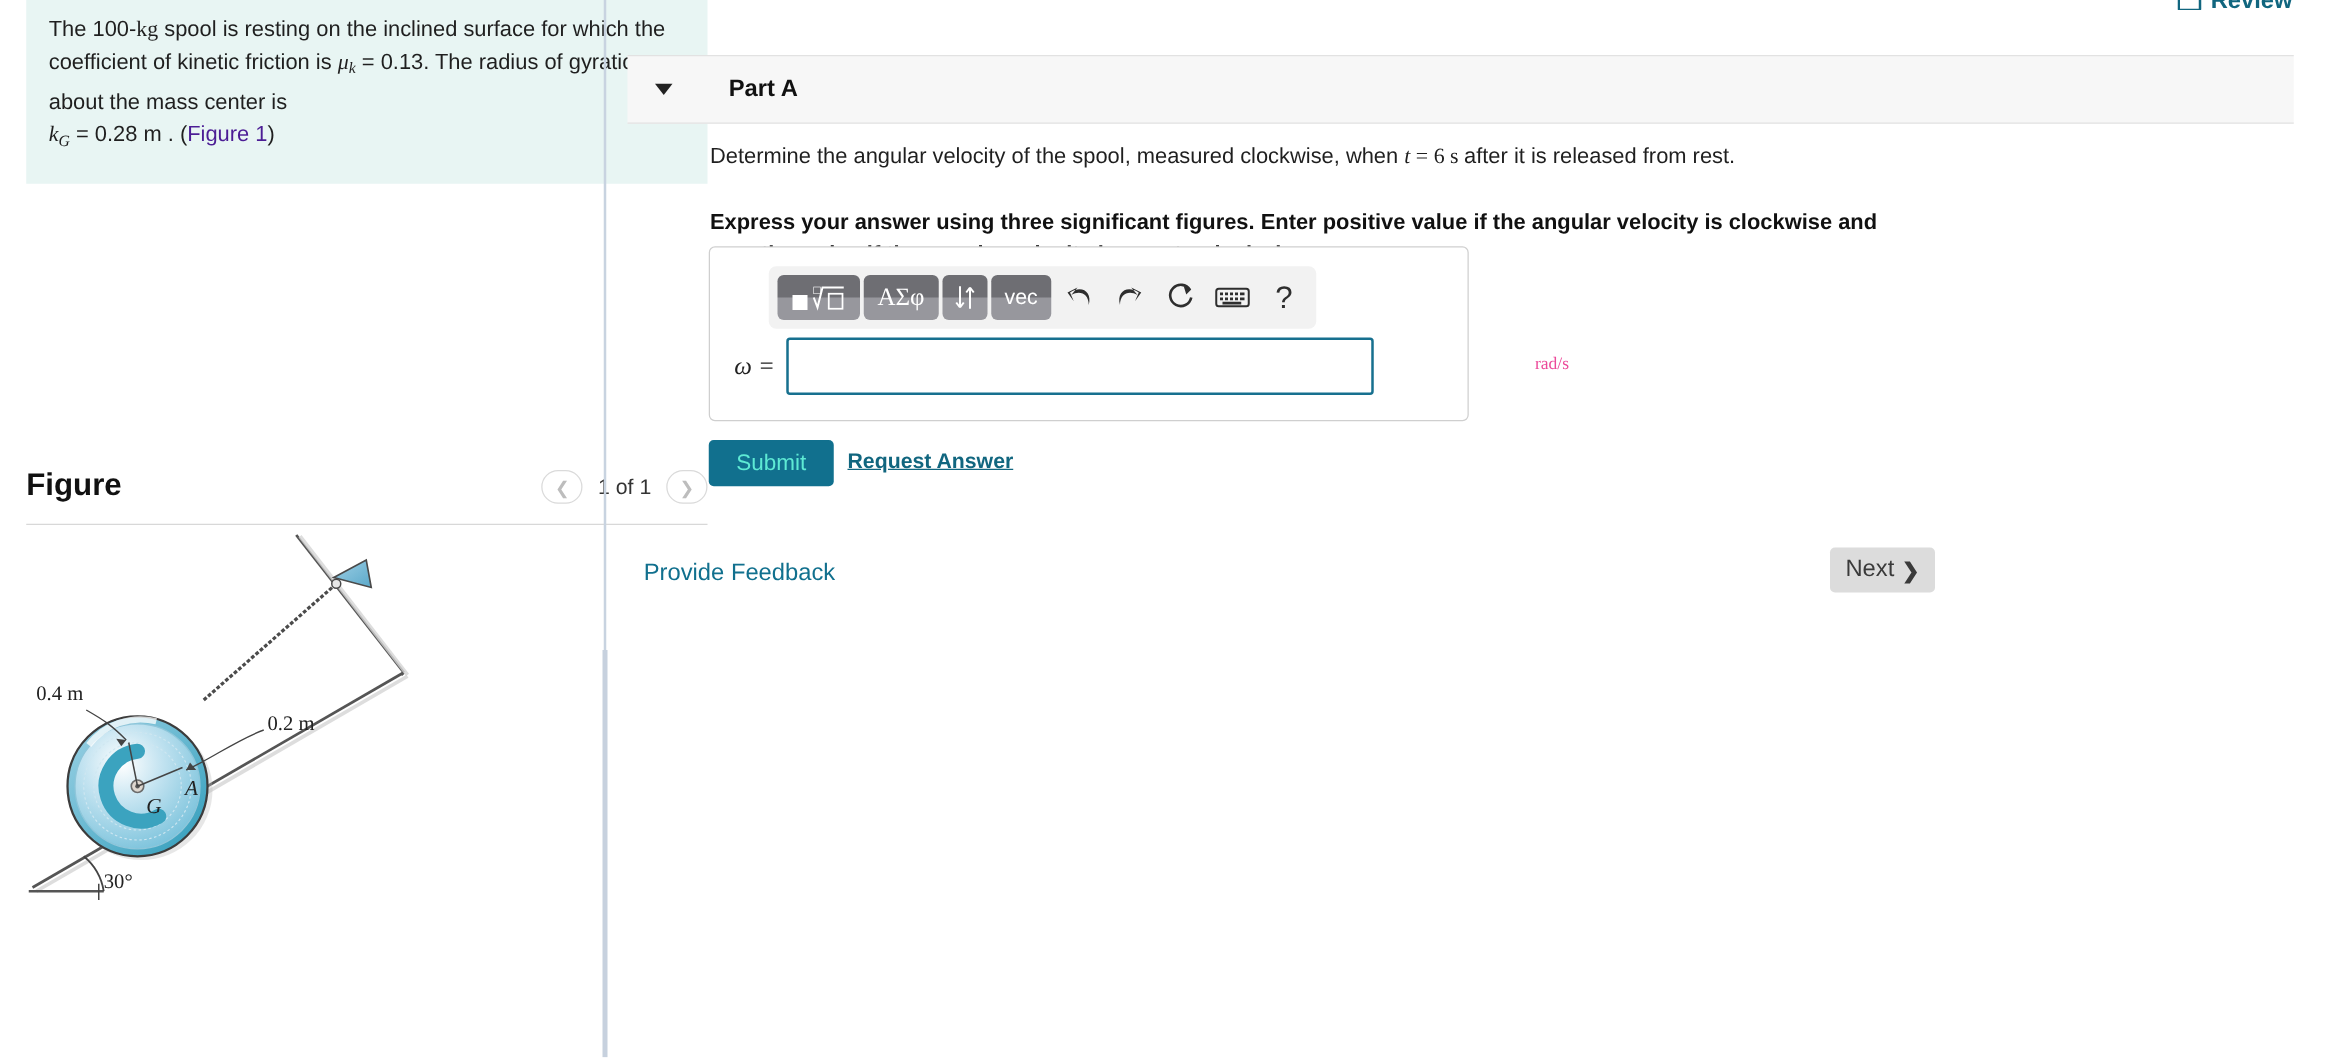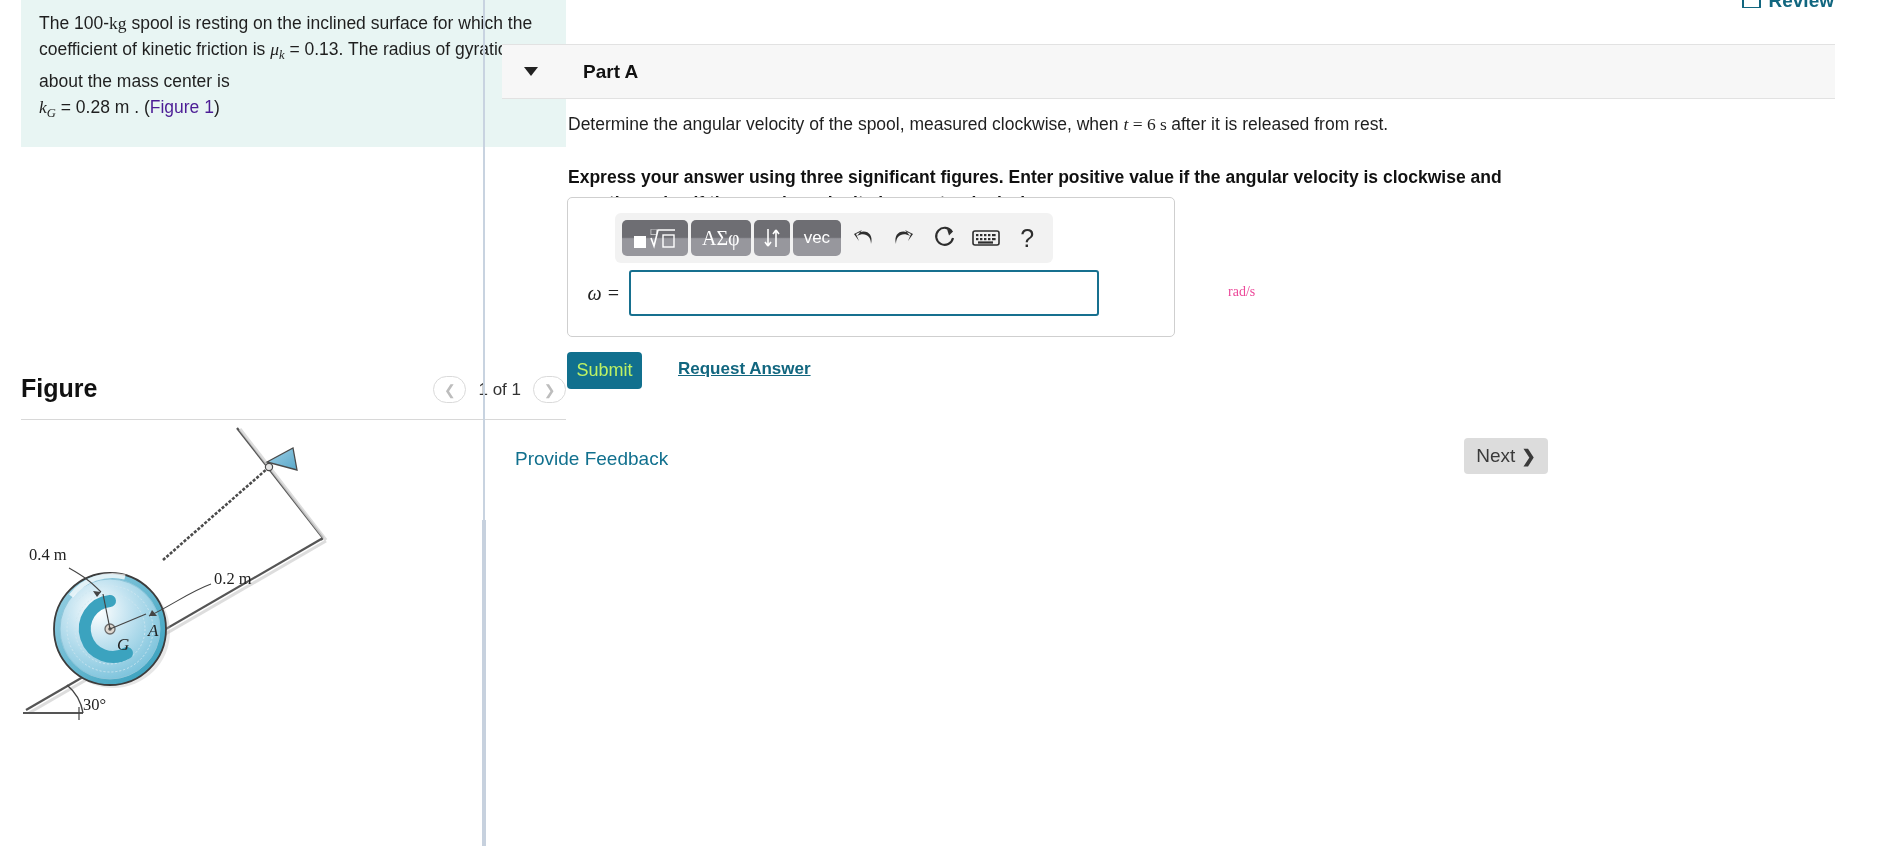--- a/index.html
+++ b/index.html
@@ -247,23 +247,23 @@
     left: 618px; top: 86px;
     font-family: "Liberation Serif", serif;
     font-size: 14px;
     color: #ec4899;
     margin-left: 42px;
   }
 
   #submit-button {
     position: absolute;
     left: 81px; top: 352px;
-    width: 75px; height: 37px;
+    width: 100px; height: 37px;
     background: #11708e;
-    color: #bef264;
+    color: #5eead4;
     border: none;
     border-radius: 4px;
     font-size: 18px;
     font-family: "Liberation Sans", sans-serif;
     cursor: pointer;
   }
   #request-answer {
     position: absolute;
     left: 192px; top: 359px;
     color: #11667f;

